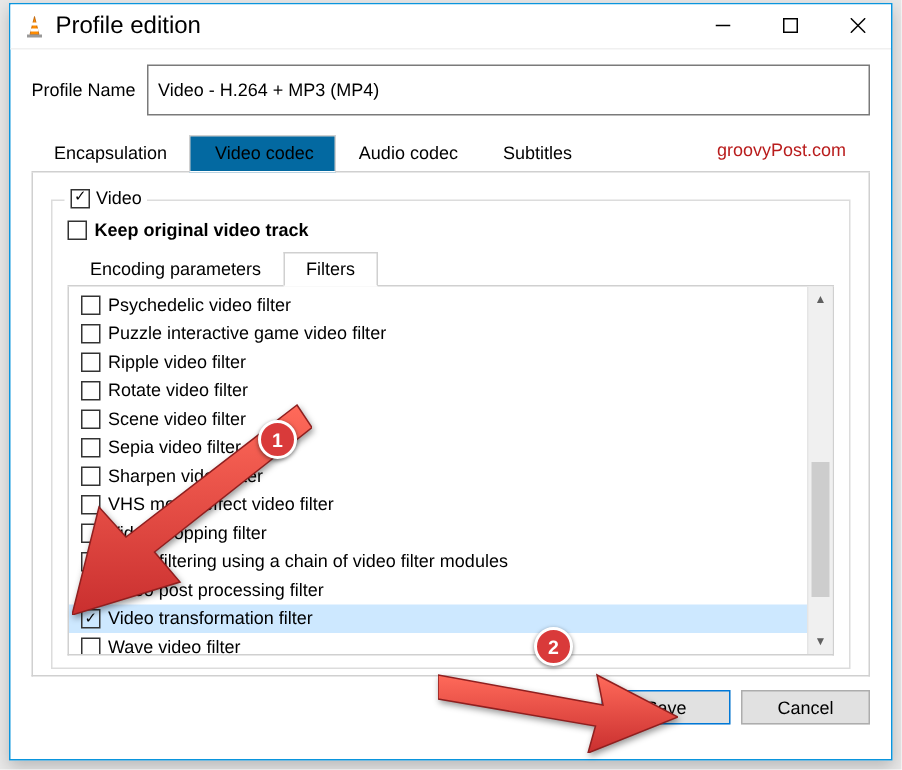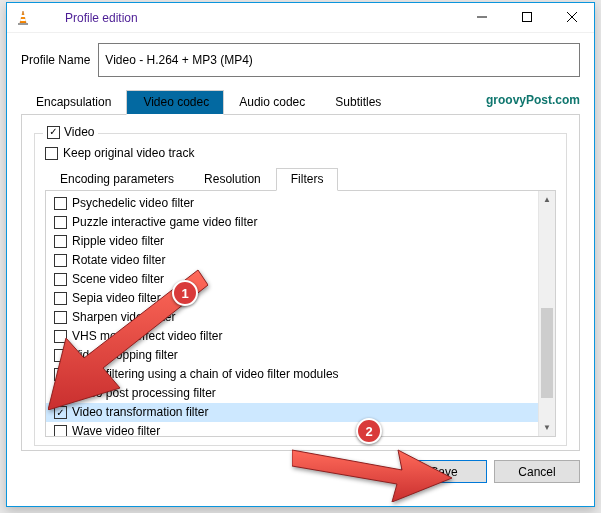--- a/index.html
+++ b/index.html
@@ -29,21 +29,21 @@
     background: #fff;
     border-bottom: 1px solid #f0f0f0;
   }
   .vlc-icon {
     width: 16px; height: 16px;
     margin-right: 6px;
     display: inline-block;
     position: relative;
   }
   .vlc-icon svg { display:block; }
-  .win-title { font-size: 12px; color: #4c1d95; margin-left: 28px; }
+  .win-title { font-size: 16px; color: #000000; }
   .win-controls {
     margin-left: auto;
     display: flex;
     height: 30px;
   }
   .win-btn {
     width: 45px; height: 29px;
     display: flex; align-items: center; justify-content: center;
     font-size: 10px;
     font-family: "Segoe MDL2 Assets", "Segoe UI Symbol", sans-serif;
@@ -81,25 +81,24 @@
     cursor: default;
   }
   .tab.active {
     background: #0369a1;
     border-color: #d0d0d0;
     border-bottom: 1px solid #fff;
     padding-left: 16px;
   }
   .watermark {
     position: absolute;
-    right: 0;
+    right: 16px;
     top: 4px;
-    color: #0f766e;
+    color: #b91c1c;
     font-size: 12px;
-    font-weight: bold;
   }
 
   .tab-body {
     border: 1px solid #d0d0d0;
     border-top: none;
     padding: 10px 12px 4px 12px;
     margin-bottom: 9px;
   }
 
   .fieldset {
@@ -272,28 +271,27 @@
     </div>
 
     <div class="tab-body">
 
       <div class="fieldset">
         <div class="legend">
           <span class="chk">✓</span>
           <span>Video</span>
         </div>
 
-        <div style="display:flex;align-items:center;gap:5px;margin:4px 0 4px 0;">
+        <div style="display:flex;align-items:center;gap:5px;margin:4px 0 4px 0;font-weight:bold;">
           <span class="chk"></span>
           <span>Keep original video track</span>
         </div>
 
         <div class="inner-tabs">
           <div class="inner-tab">Encoding parameters</div>
-          <div class="inner-tab">Resolution</div>
           <div class="inner-tab active">Filters</div>
         </div>
 
         <div class="filters-box">
           <div class="filters-list" id="filters-list">
               <div class="filter-item">
                 <span class="chk"></span>
                 <span>Psychedelic video filter</span>
               </div>
               <div class="filter-item">

